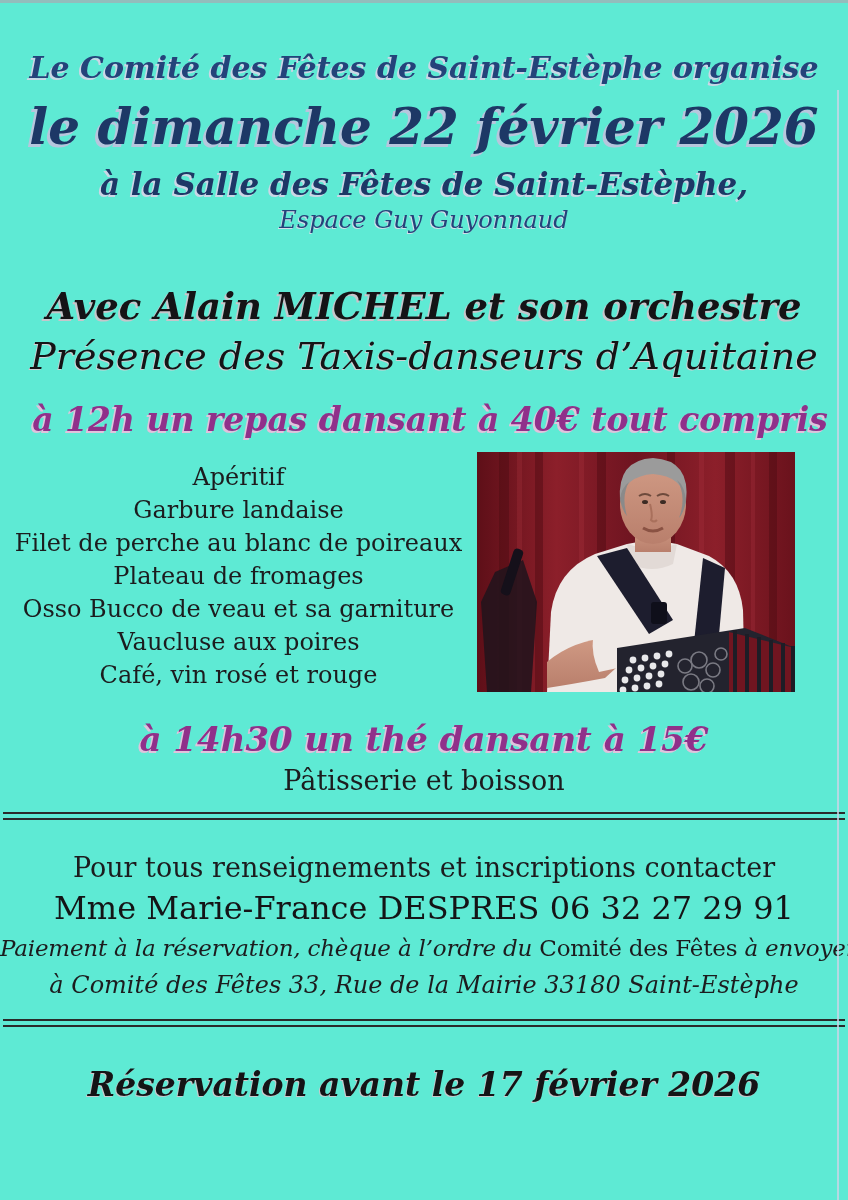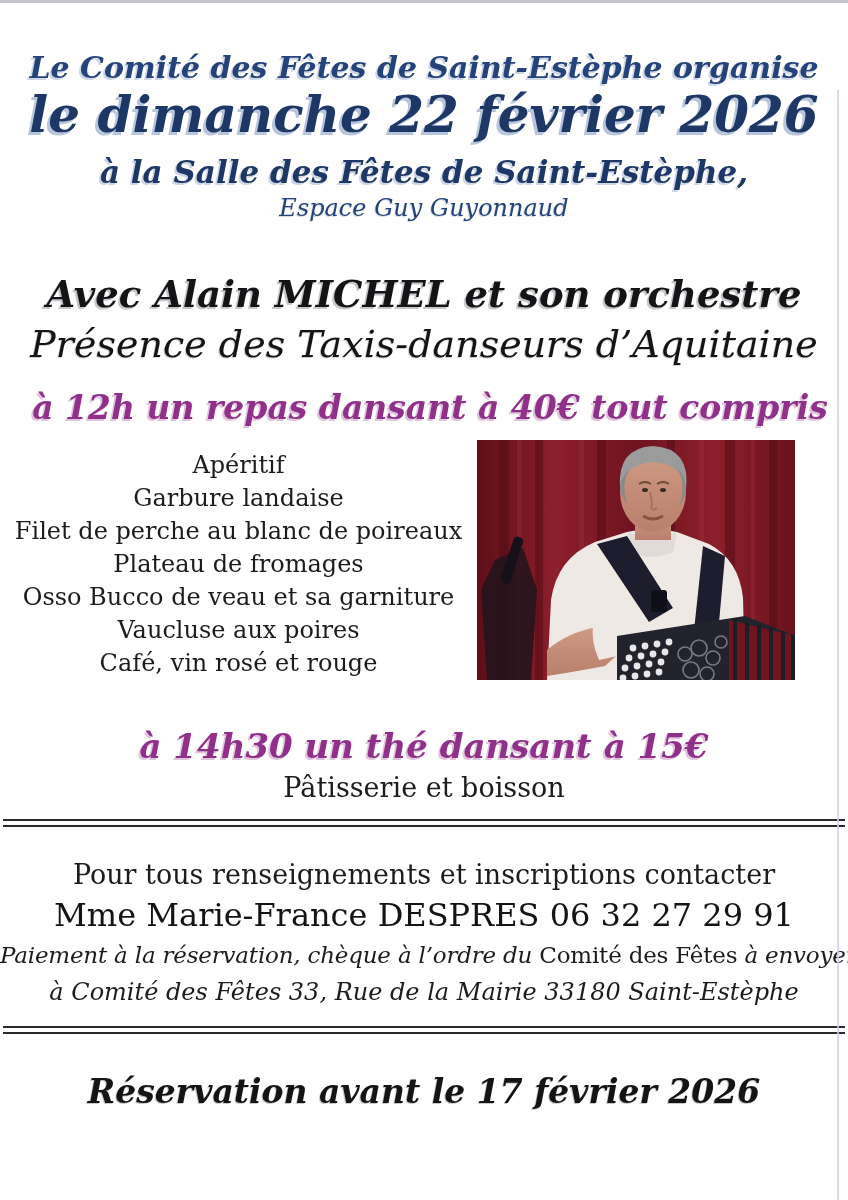--- a/index.html
+++ b/index.html
@@ -5,21 +5,21 @@
   html, body { margin: 0; padding: 0; }
   body {
     background: #e9e9ec;
     font-family: "DejaVu Serif", "Liberation Serif", serif;
   }
   .page {
     position: relative;
     width: 848px;
     height: 1200px;
     margin: 0 auto;
-    background: #ffffff;
+    background: #5eead4;
     overflow: hidden;
     color: #1c1c1e;
   }
   
   .scan-top-edge {
     position: absolute; top: 0; left: 0; right: 0; height: 3px;
     background: #a9a9b2; opacity: .7;
   }
   .scan-right-line {
     position: absolute; top: 90px; bottom: 0; right: 9px; width: 2px;
@@ -28,21 +28,21 @@
   .center { text-align: center; }
 
   
   header { padding-top: 50px; }
   .h1 {
     font-size: 30px; font-weight: bold; font-style: italic;
     color: #24437a; white-space: nowrap;
     text-shadow: -2px 2px 0 #ccd6e6;
   }
   .h2 {
-    margin-top: 0;
+    margin-top: 12px;
     font-size: 50px; font-weight: bold; font-style: italic;
     color: #1d3866; white-space: nowrap;
     text-shadow: -3px 3px 0 #b7c6dd;
   }
   .h3 {
     margin-top: 10px;
     font-size: 31px; font-weight: bold; font-style: italic;
     color: #1d3866; white-space: nowrap;
     text-shadow: -2px 2px 0 #ccd6e6;
   }
@@ -86,21 +86,21 @@
     white-space: nowrap;
   }
   .photo {
     width: 318px; height: 240px; margin-right: 53px; flex: none;
     margin-top: 3px;
   }
   .photo svg { display: block; }
 
   
   .tea-head {
-    margin-top: 39px;
+    margin-top: 20px;
     font-size: 34px; font-weight: bold; font-style: italic;
     color: #90308a; white-space: nowrap;
     text-shadow: -2px 2px 0 #e0c3dc;
   }
   .tea-sub { margin-top: 6px; font-size: 27px; color: #1c1c1e; }
 
   
   .dline {
     height: 4px; margin: 0 3px;
     border-top: 2px solid #2a2a2a;

